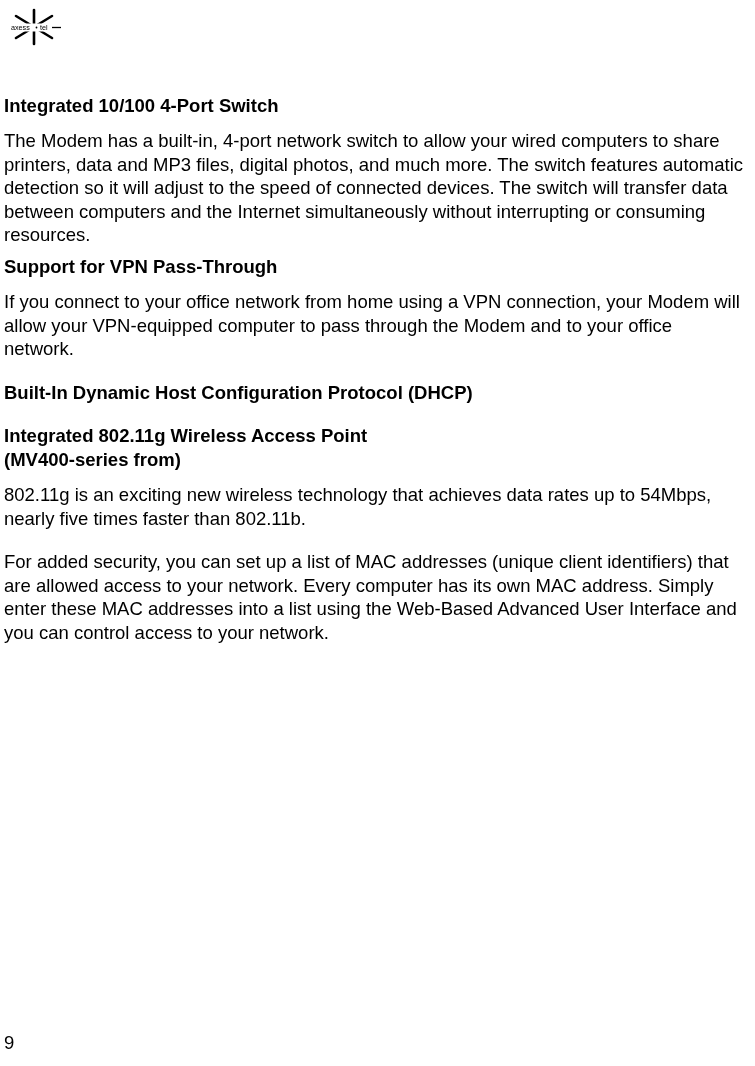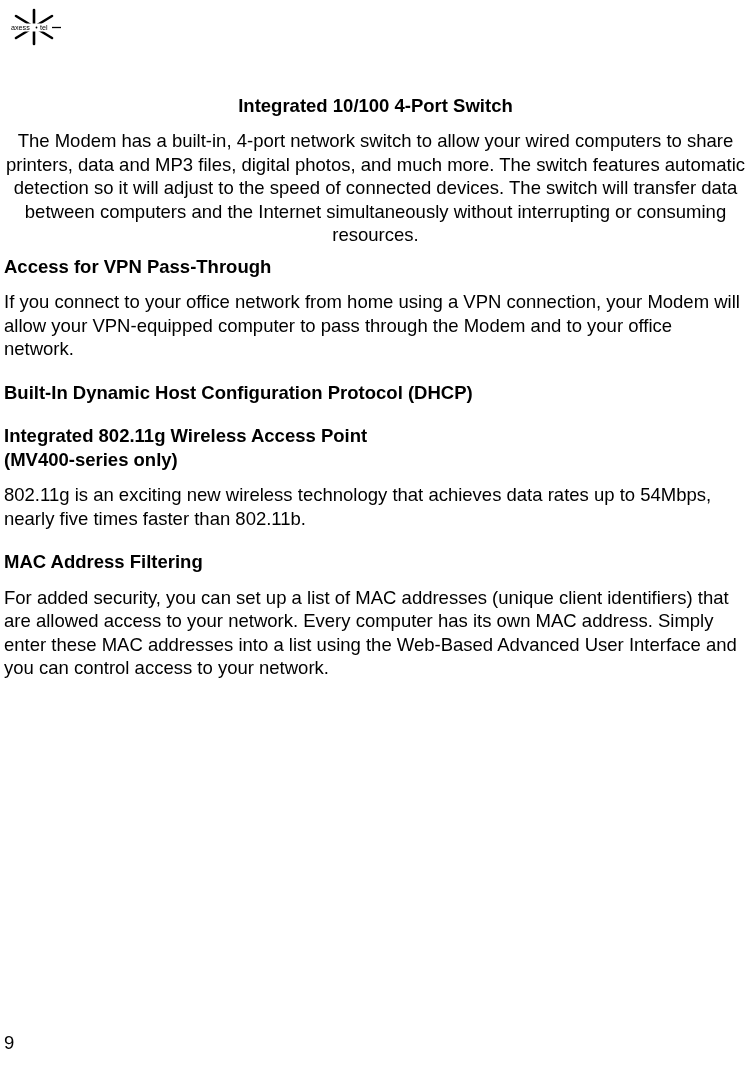--- a/index.html
+++ b/index.html
@@ -59,40 +59,39 @@
     <rect x="0" y="15.5" width="56" height="8" fill="#fff"></rect>
     <text x="5" y="22" font-family="Arial" font-size="7.2" fill="#000" font-weight="normal">axess</text>
     <circle cx="30.5" cy="19.5" r="0.9" fill="#000"></circle>
     <text x="34" y="22" font-family="Arial" font-size="7.2" fill="#000" font-weight="normal">tel</text>
     <line x1="46" y1="19.5" x2="55" y2="19.5" stroke="#000" stroke-width="1.3"></line>
   </svg>
 </div>
 
 <div class="content">
 
-  <div class="section" style="margin-bottom:8px;text-align:center;">
+  <div class="section" style="margin-bottom:8px;">
     <div class="heading">Integrated 10/100 4-Port Switch</div>
     <div class="body">The Modem has a built-in, 4-port network switch to allow your wired computers to share printers, data and MP3 files, digital photos, and much more. The switch features automatic detection so it will adjust to the speed of connected devices. The switch will transfer data between computers and the Internet simultaneously without interrupting or consuming resources.</div>
   </div>
 
   <div class="section">
-    <div class="heading">Access for VPN Pass-Through</div>
+    <div class="heading">Support for VPN Pass-Through</div>
     <div class="body">If you connect to your office network from home using a VPN connection, your Modem will allow your VPN-equipped computer to pass through the Modem and to your office network.</div>
   </div>
 
   <div class="section">
     <div class="heading">Built-In Dynamic Host Configuration Protocol (DHCP)</div>
   </div>
 
   <div class="section">
     <div class="heading">Integrated 802.11g Wireless Access Point</div>
-    <div class="heading">(MV400-series only)</div>
+    <div class="heading">(MV400-series from)</div>
     <div class="body">802.11g is an exciting new wireless technology that achieves data rates up to 54Mbps, nearly five times faster than 802.11b.</div>
   </div>
 
   <div class="section">
-    <div class="heading">MAC Address Filtering</div>
     <div class="body">For added security, you can set up a list of MAC addresses (unique client identifiers) that are allowed access to your network. Every computer has its own MAC address. Simply enter these MAC addresses into a list using the Web-Based Advanced User Interface and you can control access to your network.</div>
   </div>
 
 </div>
 
 <div class="page-number">9</div>
 
 </body></html>

